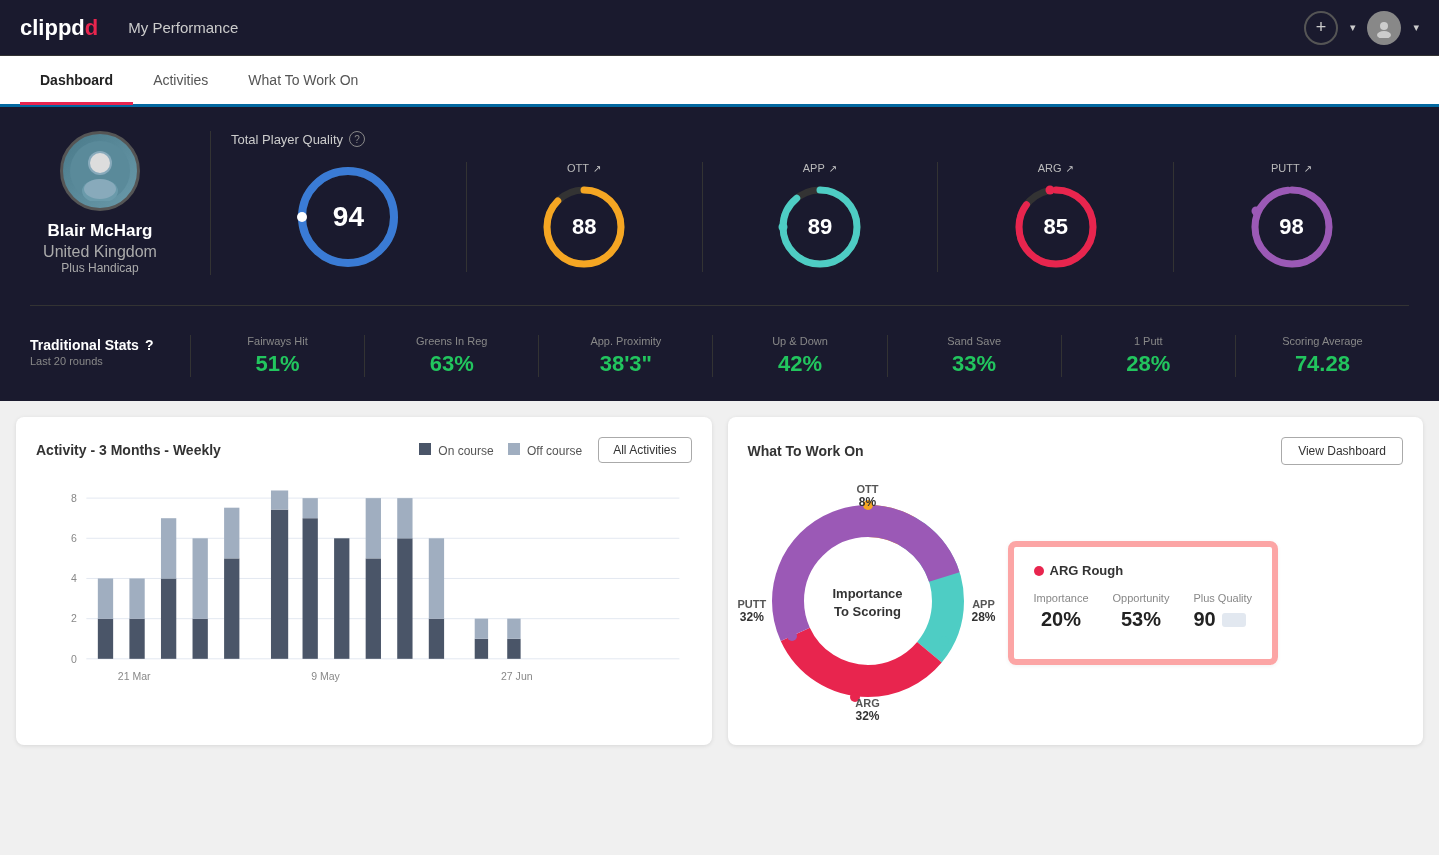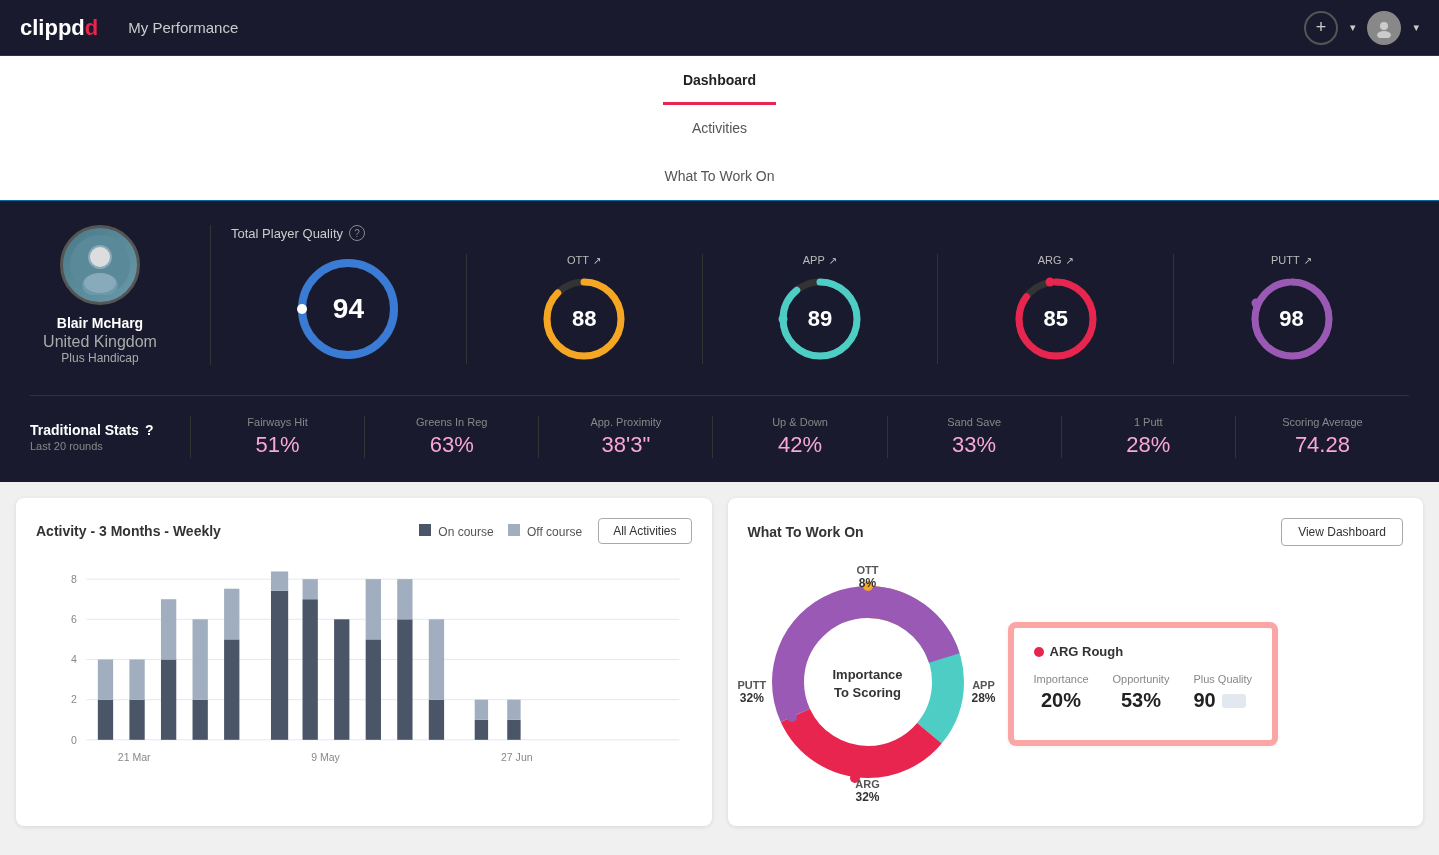--- a/index.html
+++ b/index.html
@@ -36,22 +36,21 @@
       font-size: 14px; cursor: pointer;
     }
     .header-dropdown { color: #ccc; font-size: 11px; cursor: pointer; }
 
     
     .tabs {
       background: #fff;
       display: flex;
       align-items: center;
       padding: 0 20px;
-      border-bottom: 1px solid #0369a1;
-      flex-direction: column;
+      border-bottom: 3px solid #0369a1;
     }
     .tab {
       padding: 16px 20px 14px;
       font-size: 14px;
       color: #555;
       cursor: pointer;
       border-bottom: 3px solid transparent;
       margin-bottom: -1px;
     }
     .tab.active {
@@ -80,21 +79,21 @@
     .player-avatar {
       width: 80px; height: 80px;
       border-radius: 50%;
       background: linear-gradient(135deg, #4a7a8a, #6a9aaa);
       margin-bottom: 10px;
       display: flex; align-items: center; justify-content: center;
       font-size: 28px;
       border: 3px solid #555;
       overflow: hidden;
     }
-    .player-name { font-size: 14px; font-weight: 700; color: #fff; text-align: center; }
+    .player-name { font-size: 17px; font-weight: 700; color: #fff; text-align: center; }
     .player-country { font-size: 16px; color: #aaa; text-align: center; margin-top: 2px; }
     .player-handicap { font-size: 12px; color: #aaa; text-align: center; }
 
     .divider-v { width: 1px; background: #333; margin: 0 20px; }
 
     .quality-section {
       display: flex;
       flex-direction: column;
       flex: 1;
     }
@@ -157,29 +156,30 @@
       display: flex;
       align-items: center;
     }
     .trad-label-area { min-width: 160px; }
     .trad-label { font-size: 14px; color: #fff; font-weight: 700; display: flex; align-items: center; gap: 6px; }
     .trad-sublabel { font-size: 11px; color: #888; margin-top: 2px; }
     .trad-stats-list {
       display: flex;
       flex: 1;
       gap: 0;
+      margin-top: 9px;
     }
     .stat-item {
       flex: 1;
       text-align: center;
       border-left: 1px solid #333;
       padding: 0 10px;
     }
     .stat-item-label { font-size: 11px; color: #888; margin-bottom: 4px; }
-    .stat-item-value { font-size: 22px; font-weight: 400; color: #f9a8d4; }
+    .stat-item-value { font-size: 22px; font-weight: 700; color: #22c55e; }
 
     
     .bottom-section {
       display: flex;
       gap: 16px;
       padding: 16px;
       background: #f0f0f0;
     }
 
     

